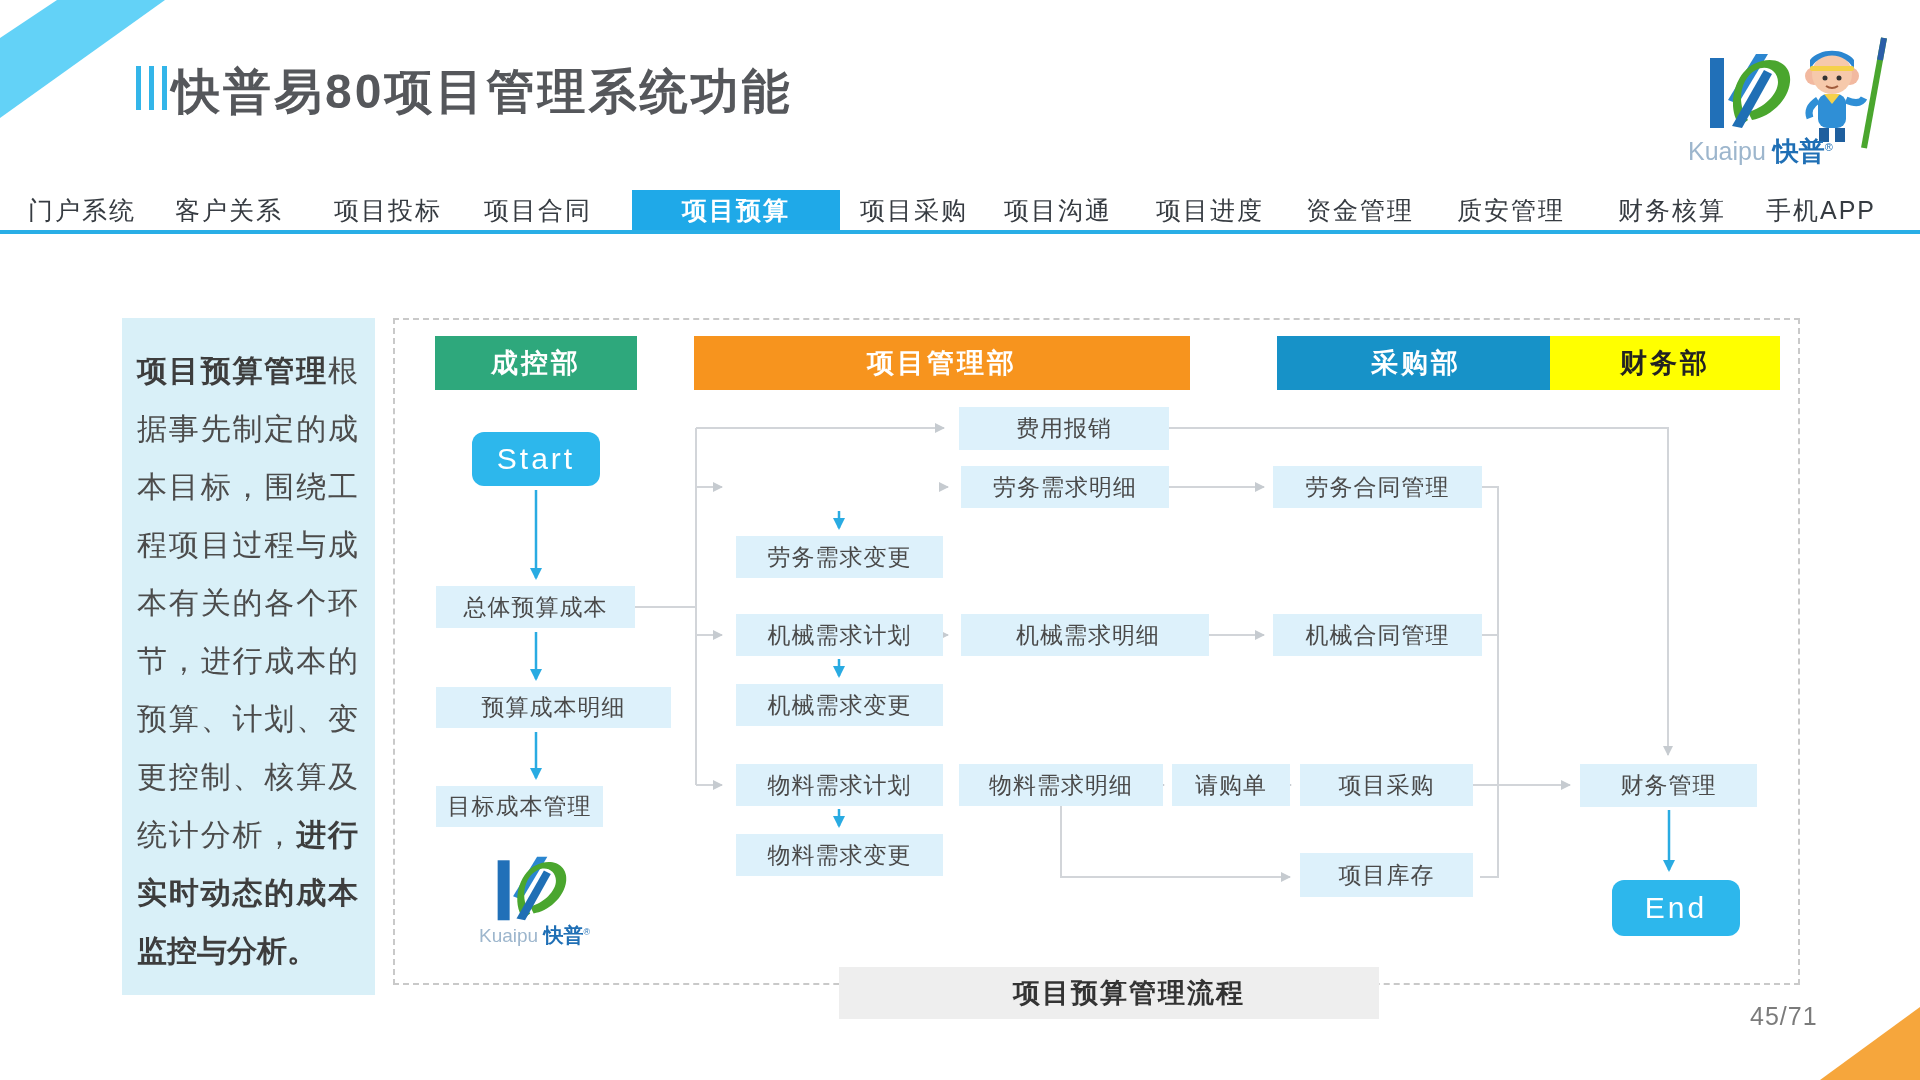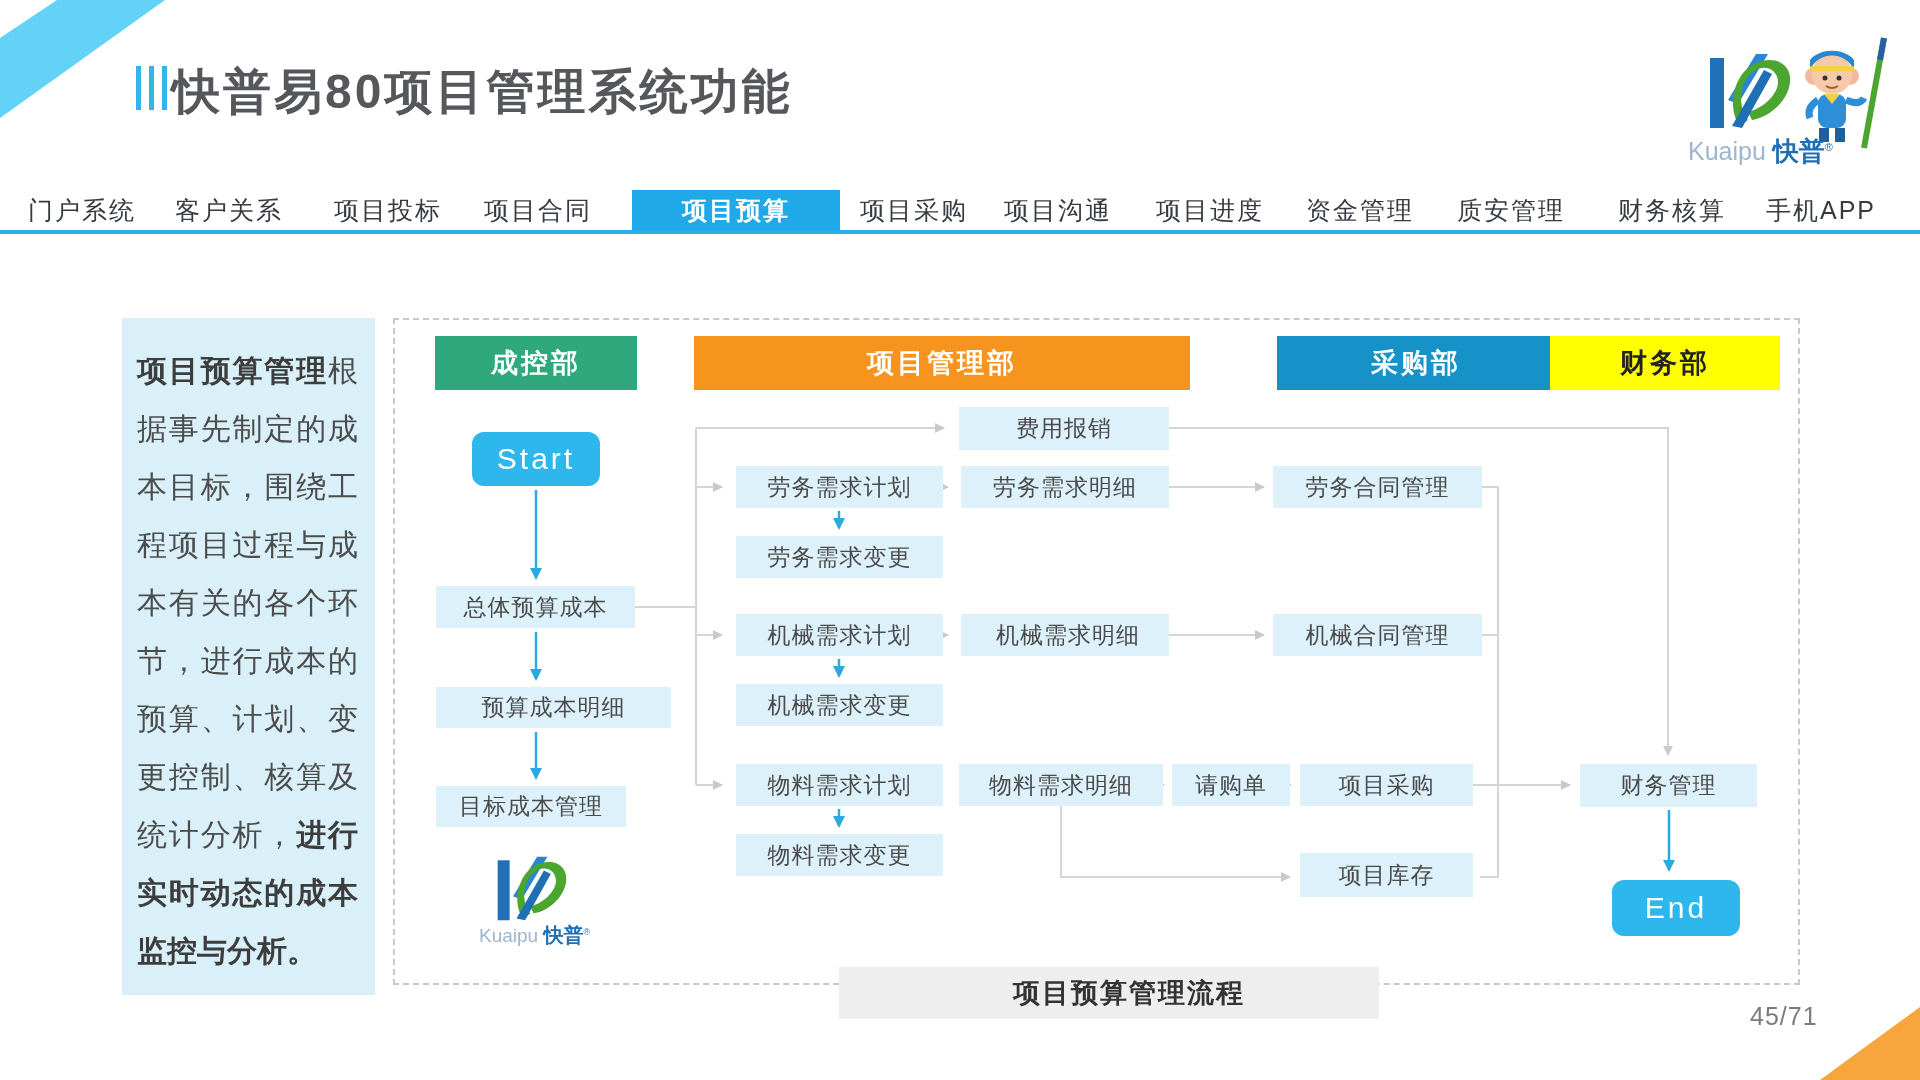--- a/index.html
+++ b/index.html
@@ -176,31 +176,30 @@
       <path d="M839 511 V528" marker-end="url(#ac)"></path>
       <path d="M839 659 V676" marker-end="url(#ac)"></path>
       <path d="M839 809 V826" marker-end="url(#ac)"></path>
       <path d="M1669 810 V870" marker-end="url(#ac)"></path>
     </g>
   </svg>
 
   <div class="pill" style="left:472px; top:432px; width:128px; height:54px;">Start</div>
   <div class="node" style="left:436px; top:586px; width:199px; height:42px;">总体预算成本</div>
   <div class="node" style="left:436px; top:687px; width:235px; height:41px;">预算成本明细</div>
-  <div class="node" style="left:436px; top:786px; width:190px; height:41px;">目标成本管理</div>
+  <div class="node" style="left:436px; top:786px; width:167px; height:41px;">目标成本管理</div>
 
   <div class="node" style="left:959px; top:407px; width:210px; height:43px;">费用报销</div>
 
-  <div class="node" style="left:736px; top:466px; width:207px; height:42px;">劳务需求计划</div>
   <div class="node" style="left:961px; top:466px; width:208px; height:42px;">劳务需求明细</div>
   <div class="node" style="left:1273px; top:466px; width:209px; height:42px;">劳务合同管理</div>
   <div class="node" style="left:736px; top:536px; width:207px; height:42px;">劳务需求变更</div>
 
   <div class="node" style="left:736px; top:614px; width:207px; height:42px;">机械需求计划</div>
-  <div class="node" style="left:961px; top:614px; width:208px; height:42px;padding-left:6px;">机械需求明细</div>
+  <div class="node" style="left:961px; top:614px; width:248px; height:42px;padding-left:6px;">机械需求明细</div>
   <div class="node" style="left:1273px; top:614px; width:209px; height:42px;">机械合同管理</div>
   <div class="node" style="left:736px; top:684px; width:207px; height:42px;">机械需求变更</div>
 
   <div class="node" style="left:736px; top:764px; width:207px; height:42px;">物料需求计划</div>
   <div class="node" style="left:959px; top:764px; width:204px; height:42px;">物料需求明细</div>
   <div class="node" style="left:1172px; top:764px; width:118px; height:42px;">请购单</div>
   <div class="node" style="left:1300px; top:764px; width:173px; height:42px;">项目采购</div>
   <div class="node" style="left:736px; top:834px; width:207px; height:42px;">物料需求变更</div>
   <div class="node" style="left:1300px; top:853px; width:173px; height:44px;">项目库存</div>
 

